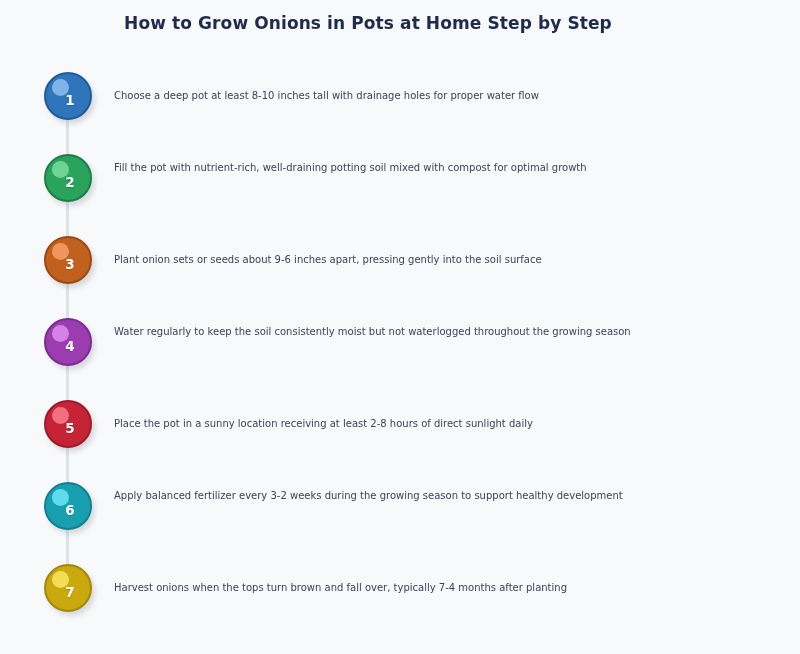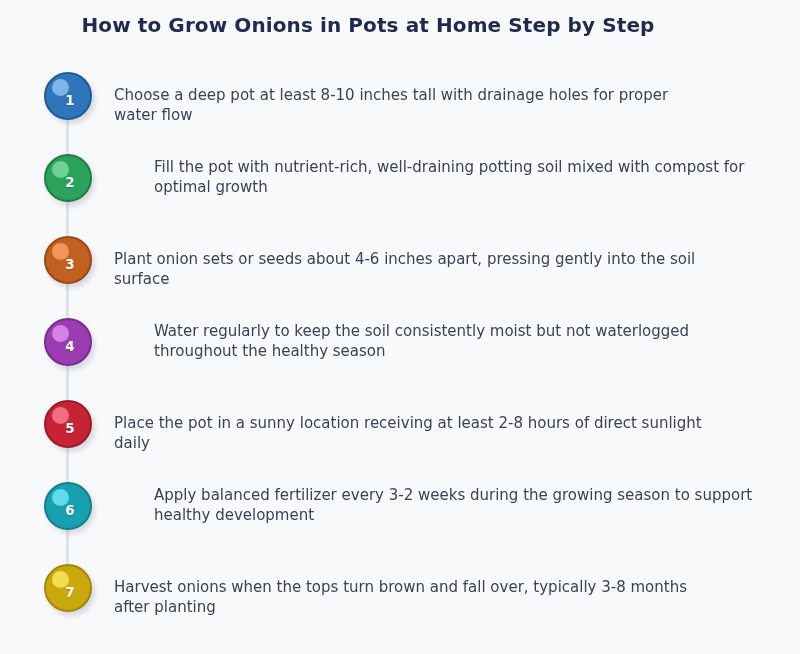--- a/index.html
+++ b/index.html
@@ -23,21 +23,21 @@
     background: #f8f9fb;
   }
 
   
   .title {
     position: absolute;
     left: 0;
     top: 13px;
     width: 736px;
     text-align: center;
-    font-size: 20px;
+    font-size: 17px;
     font-weight: bold;
     color: #1f2b4d;
     letter-spacing: 0.1px;
     font-family: "DejaVu Sans", "Liberation Sans", sans-serif;
   }
 
   
   .spine {
     position: absolute;
     left: 66px;
@@ -121,27 +121,27 @@
     font-size: 13.5px;
     font-weight: bold;
     font-family: "DejaVu Sans", "Liberation Sans", sans-serif;
     text-shadow: 0 1px 1px rgba(0,0,0,0.18);
   }
 
   .step-text {
     position: absolute;
     left: 114px;
     width: 600px;
-    font-size: 15px;
+    font-size: 10px;
     line-height: 19.5px;
     color: #3b4257;
     font-family: "DejaVu Sans", "Liberation Sans", sans-serif;
   }
   .step-text.one-line { top: -10px; }
-  .step-text.two-line { top: -20px; margin-left: 40px; }
+  .step-text.two-line { top: -20px; }
 </style>
 </head>
 <body>
 
 <div id="infographic">
 
   <div class="title">How to Grow Onions in Pots at Home Step by Step</div>
 
   <div class="spine"></div>
 
@@ -167,31 +167,31 @@
         <div class="step-text two-line">Fill the pot with nutrient-rich, well-draining potting soil mixed with compost for optimal growth</div>
       </div>
       <div class="step" style="top: 260px;">
         <div class="badge-wrap">
           <div class="badge-shadow"></div>
           <div class="badge" style="background: rgb(194, 96, 31); border: 2px solid rgb(156, 74, 20);">
             <div class="badge-gloss" style="background: rgb(240, 149, 91);"></div>
           </div>
           <div class="badge-num">3</div>
         </div>
-        <div class="step-text one-line">Plant onion sets or seeds about 4-6 inches apart, pressing gently into the soil surface</div>
+        <div class="step-text one-line">Plant onion sets or seeds about 9-6 inches apart, pressing gently into the soil surface</div>
       </div>
       <div class="step" style="top: 342px;">
         <div class="badge-wrap">
           <div class="badge-shadow"></div>
           <div class="badge" style="background: rgb(155, 60, 176); border: 2px solid rgb(123, 44, 142);">
             <div class="badge-gloss" style="background: rgb(212, 129, 232);"></div>
           </div>
           <div class="badge-num">4</div>
         </div>
-        <div class="step-text two-line">Water regularly to keep the soil consistently moist but not waterlogged throughout the healthy season</div>
+        <div class="step-text two-line">Water regularly to keep the soil consistently moist but not waterlogged throughout the growing season</div>
       </div>
       <div class="step" style="top: 424px;">
         <div class="badge-wrap">
           <div class="badge-shadow"></div>
           <div class="badge" style="background: rgb(198, 36, 54); border: 2px solid rgb(156, 26, 41);">
             <div class="badge-gloss" style="background: rgb(240, 112, 127);"></div>
           </div>
           <div class="badge-num">5</div>
         </div>
         <div class="step-text one-line">Place the pot in a sunny location receiving at least 2-8 hours of direct sunlight daily</div>
@@ -207,17 +207,17 @@
         <div class="step-text two-line">Apply balanced fertilizer every 3-2 weeks during the growing season to support healthy development</div>
       </div>
       <div class="step" style="top: 588px;">
         <div class="badge-wrap">
           <div class="badge-shadow"></div>
           <div class="badge" style="background: rgb(201, 169, 13); border: 2px solid rgb(163, 136, 8);">
             <div class="badge-gloss" style="background: rgb(244, 221, 83);"></div>
           </div>
           <div class="badge-num">7</div>
         </div>
-        <div class="step-text one-line">Harvest onions when the tops turn brown and fall over, typically 3-8 months after planting</div>
+        <div class="step-text one-line">Harvest onions when the tops turn brown and fall over, typically 7-4 months after planting</div>
       </div>
     </div>
 
 </div>
 
 </body></html>

